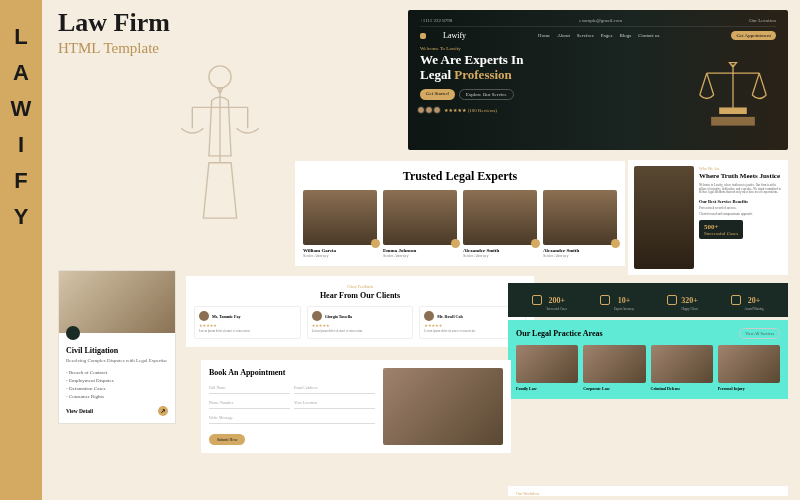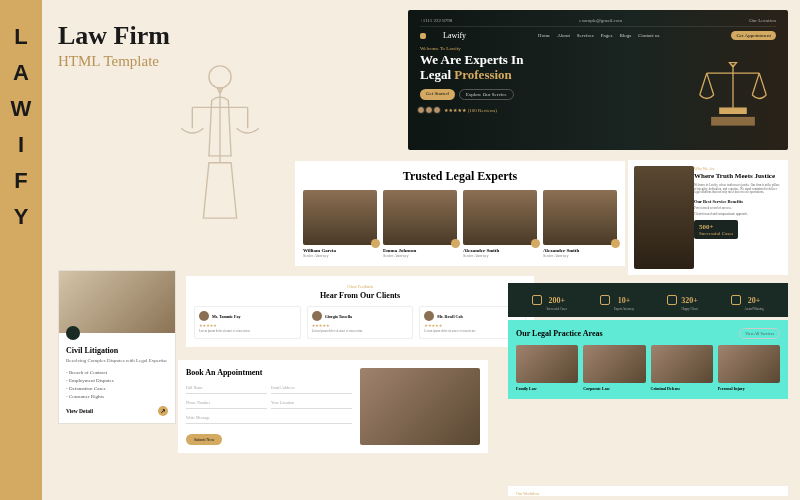--- a/index.html
+++ b/index.html
@@ -1,21 +1,21 @@
 <!DOCTYPE html>
 <html><head>
 <meta charset="utf-8">
 <style>
 * { margin: 0; padding: 0; box-sizing: border-box; }
 body { font-family: Georgia, serif; background: #f5ede0; width: 800px; height: 500px; overflow: hidden; position: relative; }
 
 .vbar { position: absolute; left: 0; top: 0; width: 42px; height: 500px; background: #d4a961; display: flex; flex-direction: column; align-items: center; justify-content: flex-start; padding-top: 24px; gap: 10px; }
 .vbar span { color: #1a1a1a; font-weight: 700; font-size: 22px; font-family: Arial, sans-serif; }
 
-.hdr { position: absolute; left: 58px; top: 21px; }
+.hdr { position: absolute; left: 58px; top: 8px; }
 .hdr h1 { font-size: 26px; color: #1a1a1a; font-weight: 700; }
 .hdr p { font-size: 15px; color: #b89256; margin-top: 2px; }
 
 .justice { position: absolute; left: 150px; top: 52px; width: 140px; height: 180px; opacity: 0.35; }
 
 
 .hero { position: absolute; right: 12px; top: 10px; width: 380px; height: 140px; background: linear-gradient(90deg, #0e1614 0%, #1a2420 60%, #2a2218 100%); border-radius: 2px; color: #fff; padding: 8px 12px; overflow: hidden; }
 .hero .topbar { display: flex; justify-content: space-between; font-size: 5px; color: #aaa; border-bottom: 1px solid rgba(255,255,255,.1); padding-bottom: 3px; }
 .hero .nav { display: flex; justify-content: space-between; align-items: center; margin-top: 4px; }
 .hero .brand { font-size: 8px; color: #fff; display: flex; align-items: center; gap: 17px; }
@@ -39,21 +39,21 @@
 .att { position: absolute; left: 295px; top: 161px; width: 330px; background: #fff; padding: 8px; }
 .att .ttl { text-align: center; font-size: 12px; font-weight: 700; margin-bottom: 6px; }
 .att .grid { display: flex; gap: 6px; }
 .att .card { flex: 1; }
 .att .ph { height: 55px; background: linear-gradient(180deg, #8b6f52 0%, #4a3a28 100%); border-radius: 2px; position: relative; }
 .att .ph .badge { position: absolute; right: -3px; bottom: -3px; width: 9px; height: 9px; background: #d4a961; border-radius: 50%; }
 .att .nm { font-size: 5px; font-weight: 700; margin-top: 3px; }
 .att .rl { font-size: 4px; color: #888; }
 
 
-.tmj { position: absolute; right: 12px; top: 160px; width: 160px; height: 115px; background: #fff; padding: 6px; display: flex; }
+.tmj { position: absolute; right: 12px; top: 160px; width: 160px; height: 115px; background: #fff; padding: 6px; display: flex; gap: 5px; }
 .tmj .pic { width: 60px; background: linear-gradient(180deg, #5a4832 0%, #2a2014 100%); border-radius: 2px; }
 .tmj .tx { flex: 1; }
 .tmj .ey { font-size: 4px; color: #d4a961; }
 .tmj .t { font-size: 7px; font-weight: 700; margin-top: 2px; line-height: 1.1; }
 .tmj .d { font-size: 3px; color: #666; margin-top: 3px; line-height: 1.3; }
 .tmj .sb { font-size: 4.5px; font-weight: 700; margin-top: 4px; }
 .tmj .li { font-size: 3px; color: #666; margin-top: 2px; }
 .tmj .st { background: #1a2420; color: #d4a961; font-size: 5px; padding: 3px 5px; margin-top: 4px; display: inline-block; border-radius: 2px; }
 .tmj .st b { font-size: 7px; display: block; }
 
@@ -93,21 +93,21 @@
 .cl .ic { width: 14px; height: 14px; background: #1a2a25; border-radius: 50%; margin-top: -14px; position: relative; }
 .cl .t { font-size: 8px; font-weight: 700; margin-top: 6px; }
 .cl .d { font-size: 5px; color: #666; margin-top: 3px; line-height: 1.3; }
 .cl .ls { margin-top: 5px; }
 .cl .li { font-size: 5px; color: #555; margin-top: 3px; }
 .cl .li::before { content: "• "; color: #d4a961; }
 .cl .vd { font-size: 5.5px; font-weight: 700; margin-top: 7px; display: flex; justify-content: space-between; align-items: center; }
 .cl .ar { width: 10px; height: 10px; background: #d4a961; border-radius: 50%; font-size: 6px; text-align: center; line-height: 10px; color: #111; }
 
 
-.bk { position: absolute; left: 178px; top: 360px; width: 310px; background: #fff; padding: 8px; display: flex; gap: 8px; }
+.bk { position: absolute; left: 201px; top: 360px; width: 310px; background: #fff; padding: 8px; display: flex; gap: 8px; }
 .bk .frm { flex: 1; }
 .bk .t { font-size: 8px; font-weight: 700; margin-bottom: 5px; }
 .bk .r { display: flex; gap: 4px; margin-bottom: 3px; }
 .bk .in { flex: 1; border-bottom: 1px solid #ddd; font-size: 4px; color: #aaa; padding: 3px 0; }
 .bk .sb { background: #d4a961; color: #111; font-size: 4px; padding: 3px 8px; border-radius: 8px; display: inline-block; margin-top: 3px; }
 .bk .im { width: 120px; background: linear-gradient(135deg, #a0826d 0%, #5a4832 100%); border-radius: 2px; }
 
 .bottom { position: absolute; right: 12px; bottom: 4px; width: 280px; background: #fff; padding: 5px 8px 0; }
 .bottom .ey { font-size: 4px; color: #d4a961; }
 </style>

